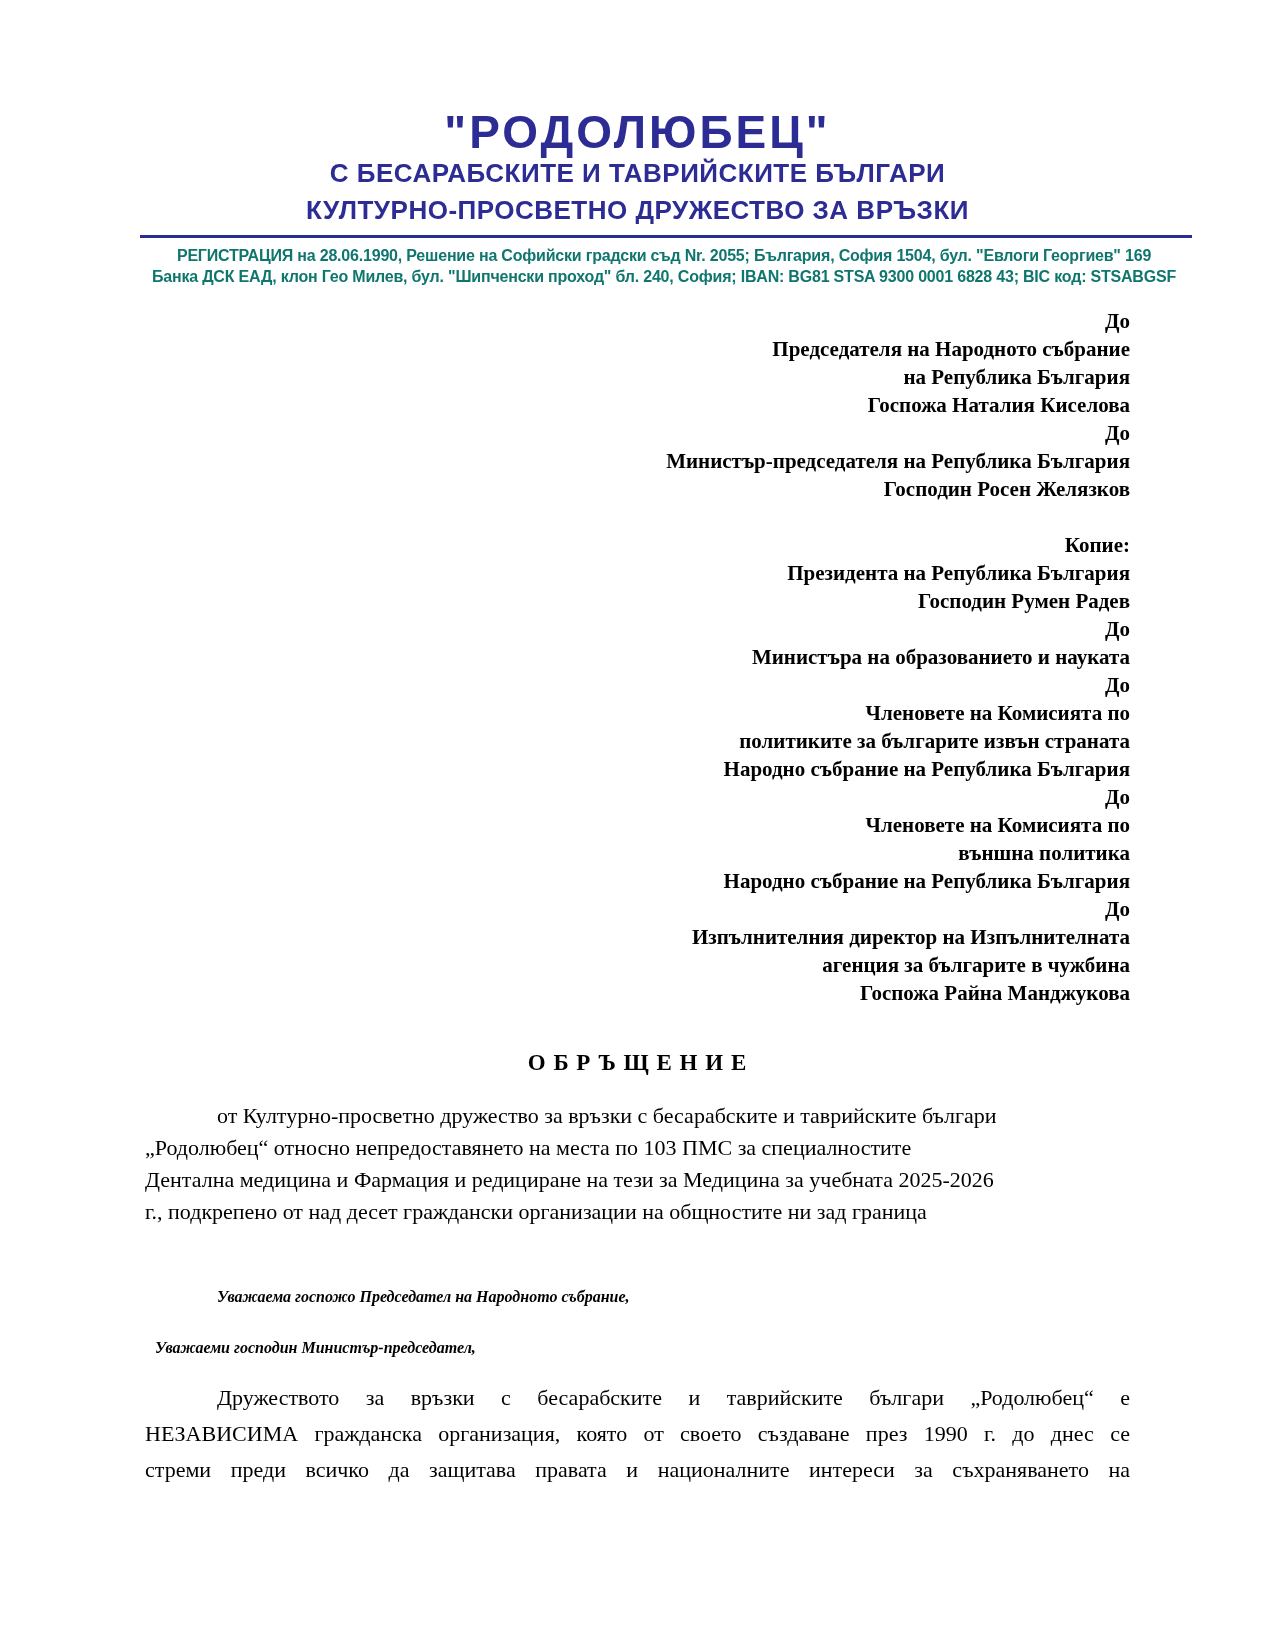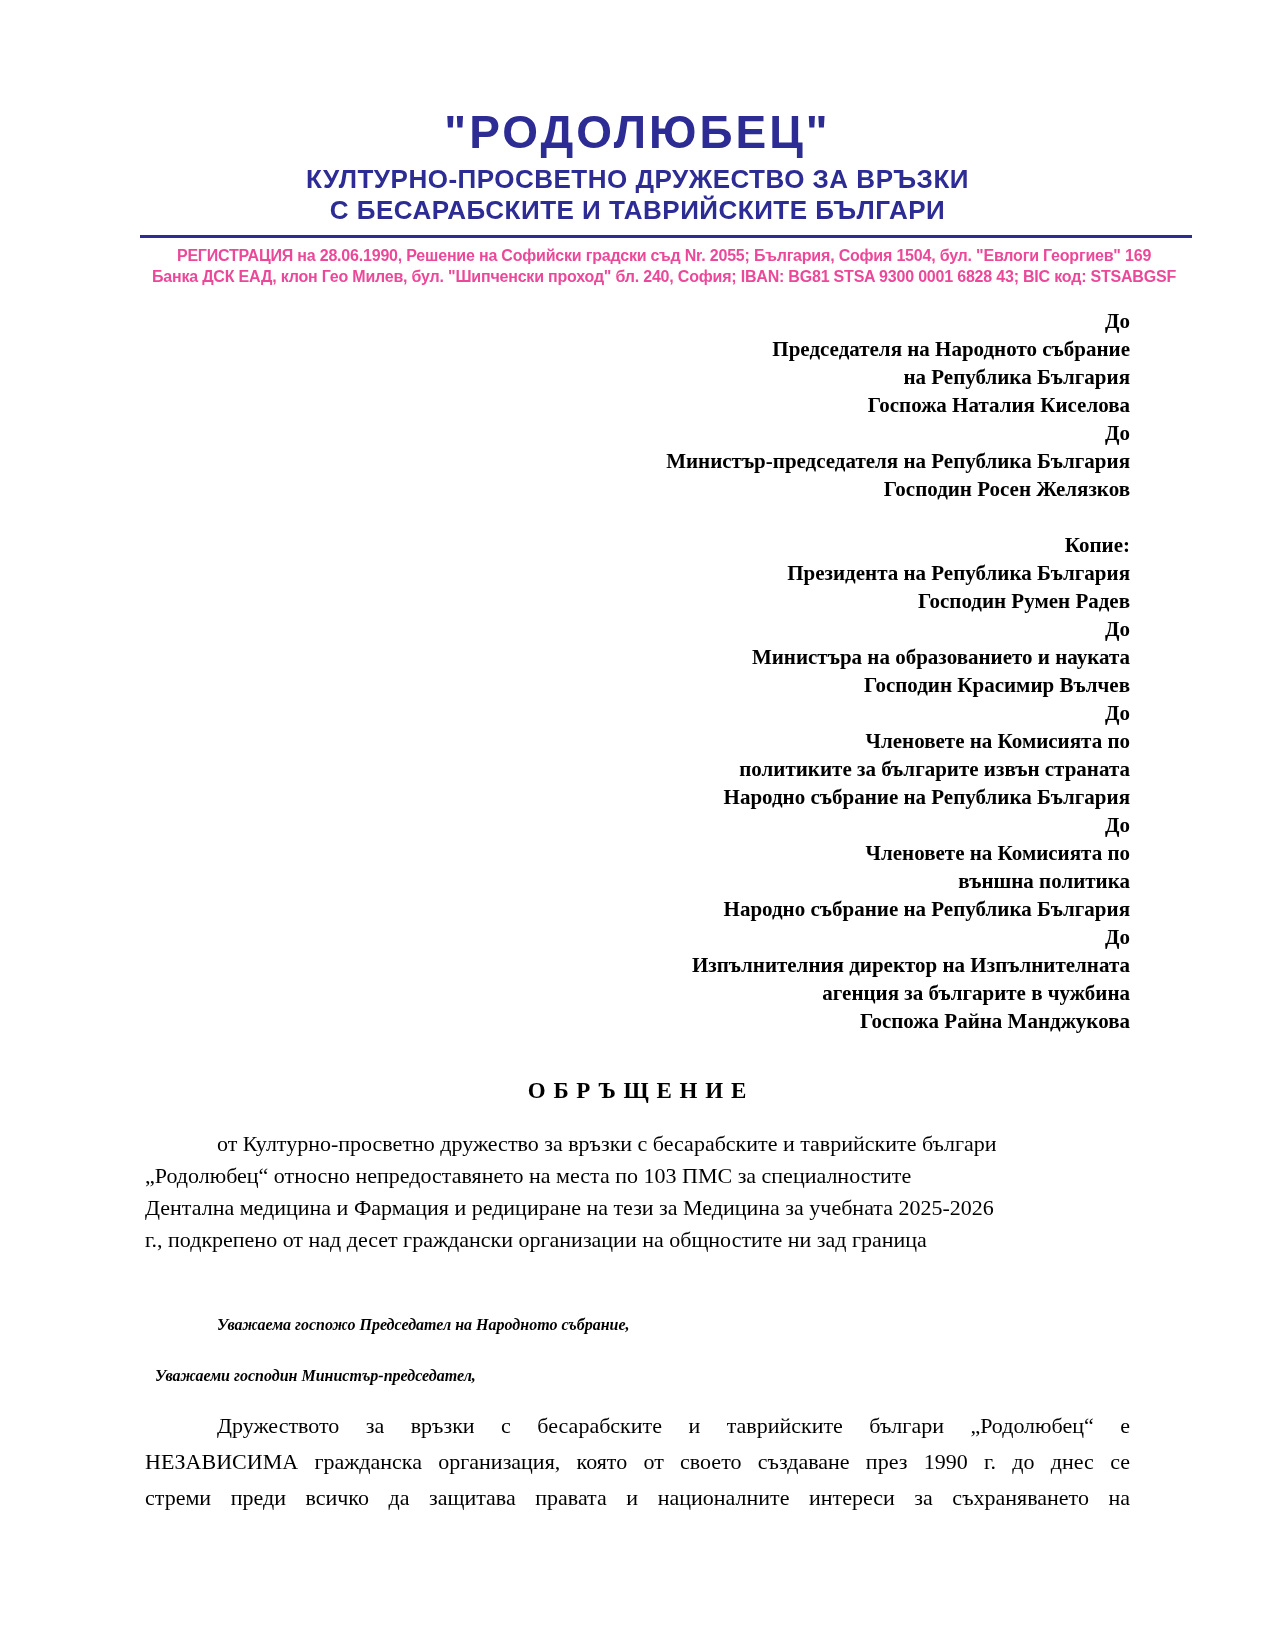--- a/index.html
+++ b/index.html
@@ -46,21 +46,21 @@
     border-top: 3px solid #2c2c94;
     margin: 9px -62px 7px -5px;
     height: 0;
   }
   .reg-block { margin: 0 -65px 0 -12px; }
   .reg-line {
     font-size: 16px;
     line-height: 21px;
     font-weight: bold;
     letter-spacing: -0.2px;
-    color: #ec4899;
+    color: #0f766e;
     white-space: nowrap;
   }
   
   .ref-number {
     margin-top: 24px;
     font-size: 21px;
     font-weight: bold;
     text-align: left;
   }
   
@@ -110,22 +110,22 @@
   }
   .body-line.indent { text-indent: 72px; }
 </style>
 </head>
 <body>
 
 <div class="page">
 
   <div class="letterhead">
     <div class="org-title">"РОДОЛЮБЕЦ"</div>
+    <div class="org-subtitle">С БЕСАРАБСКИТЕ И ТАВРИЙСКИТЕ БЪЛГАРИ</div>
     <div class="org-subtitle first">КУЛТУРНО-ПРОСВЕТНО ДРУЖЕСТВО ЗА ВРЪЗКИ</div>
-    <div class="org-subtitle">С БЕСАРАБСКИТЕ И ТАВРИЙСКИТЕ БЪЛГАРИ</div>
     <hr class="letterhead-rule">
     <div class="reg-block">
       <div class="reg-line">РЕГИСТРАЦИЯ на 28.06.1990, Решение на Софийски градски съд Nr. 2055; България, София 1504, бул. "Евлоги Георгиев" 169</div>
       <div class="reg-line">Банка ДСК ЕАД, клон Гео Милев, бул. "Шипченски проход" бл. 240, София; IBAN: BG81 STSA 9300 0001 6828 43; BIC код: STSABGSF</div>
     </div>
   </div>
 
 
   <div class="addressees">
     <div class="addr-line">До</div>
@@ -136,21 +136,20 @@
     <div class="addr-line">Министър-председателя на Република България</div>
     <div class="addr-line">Господин Росен Желязков</div>
 
     <div class="addr-gap"></div>
 
     <div class="addr-line">Копие:</div>
     <div class="addr-line">Президента на Република България</div>
     <div class="addr-line">Господин Румен Радев</div>
     <div class="addr-line">До</div>
     <div class="addr-line">Министъра на образованието и науката</div>
-    <div class="addr-line">Господин Красимир Вълчев</div>
     <div class="addr-line">До</div>
     <div class="addr-line">Членовете на Комисията по</div>
     <div class="addr-line">политиките за българите извън страната</div>
     <div class="addr-line">Народно събрание на Република България</div>
     <div class="addr-line">До</div>
     <div class="addr-line">Членовете на Комисията по</div>
     <div class="addr-line">външна политика</div>
     <div class="addr-line">Народно събрание на Република България</div>
     <div class="addr-line">До</div>
     <div class="addr-line">Изпълнителния директор на Изпълнителната</div>

